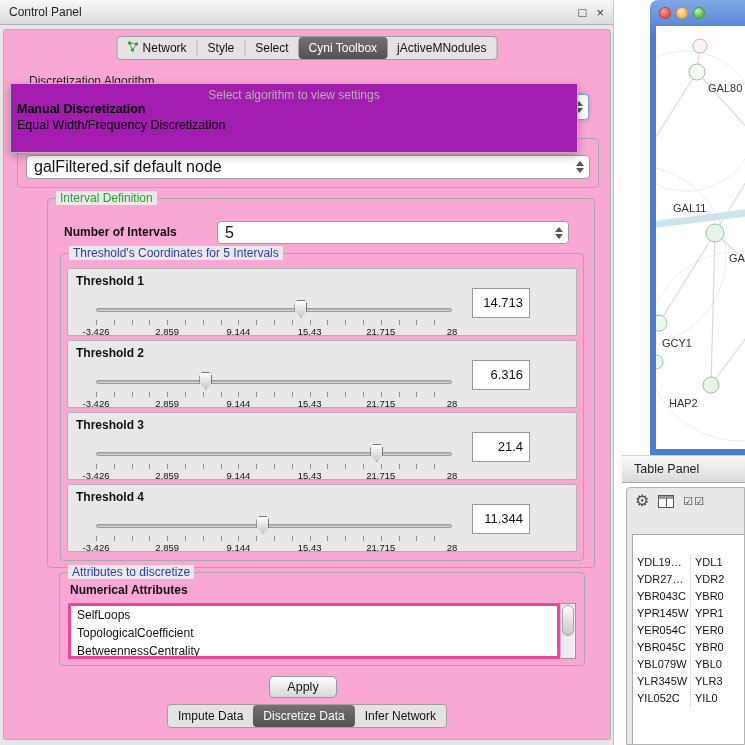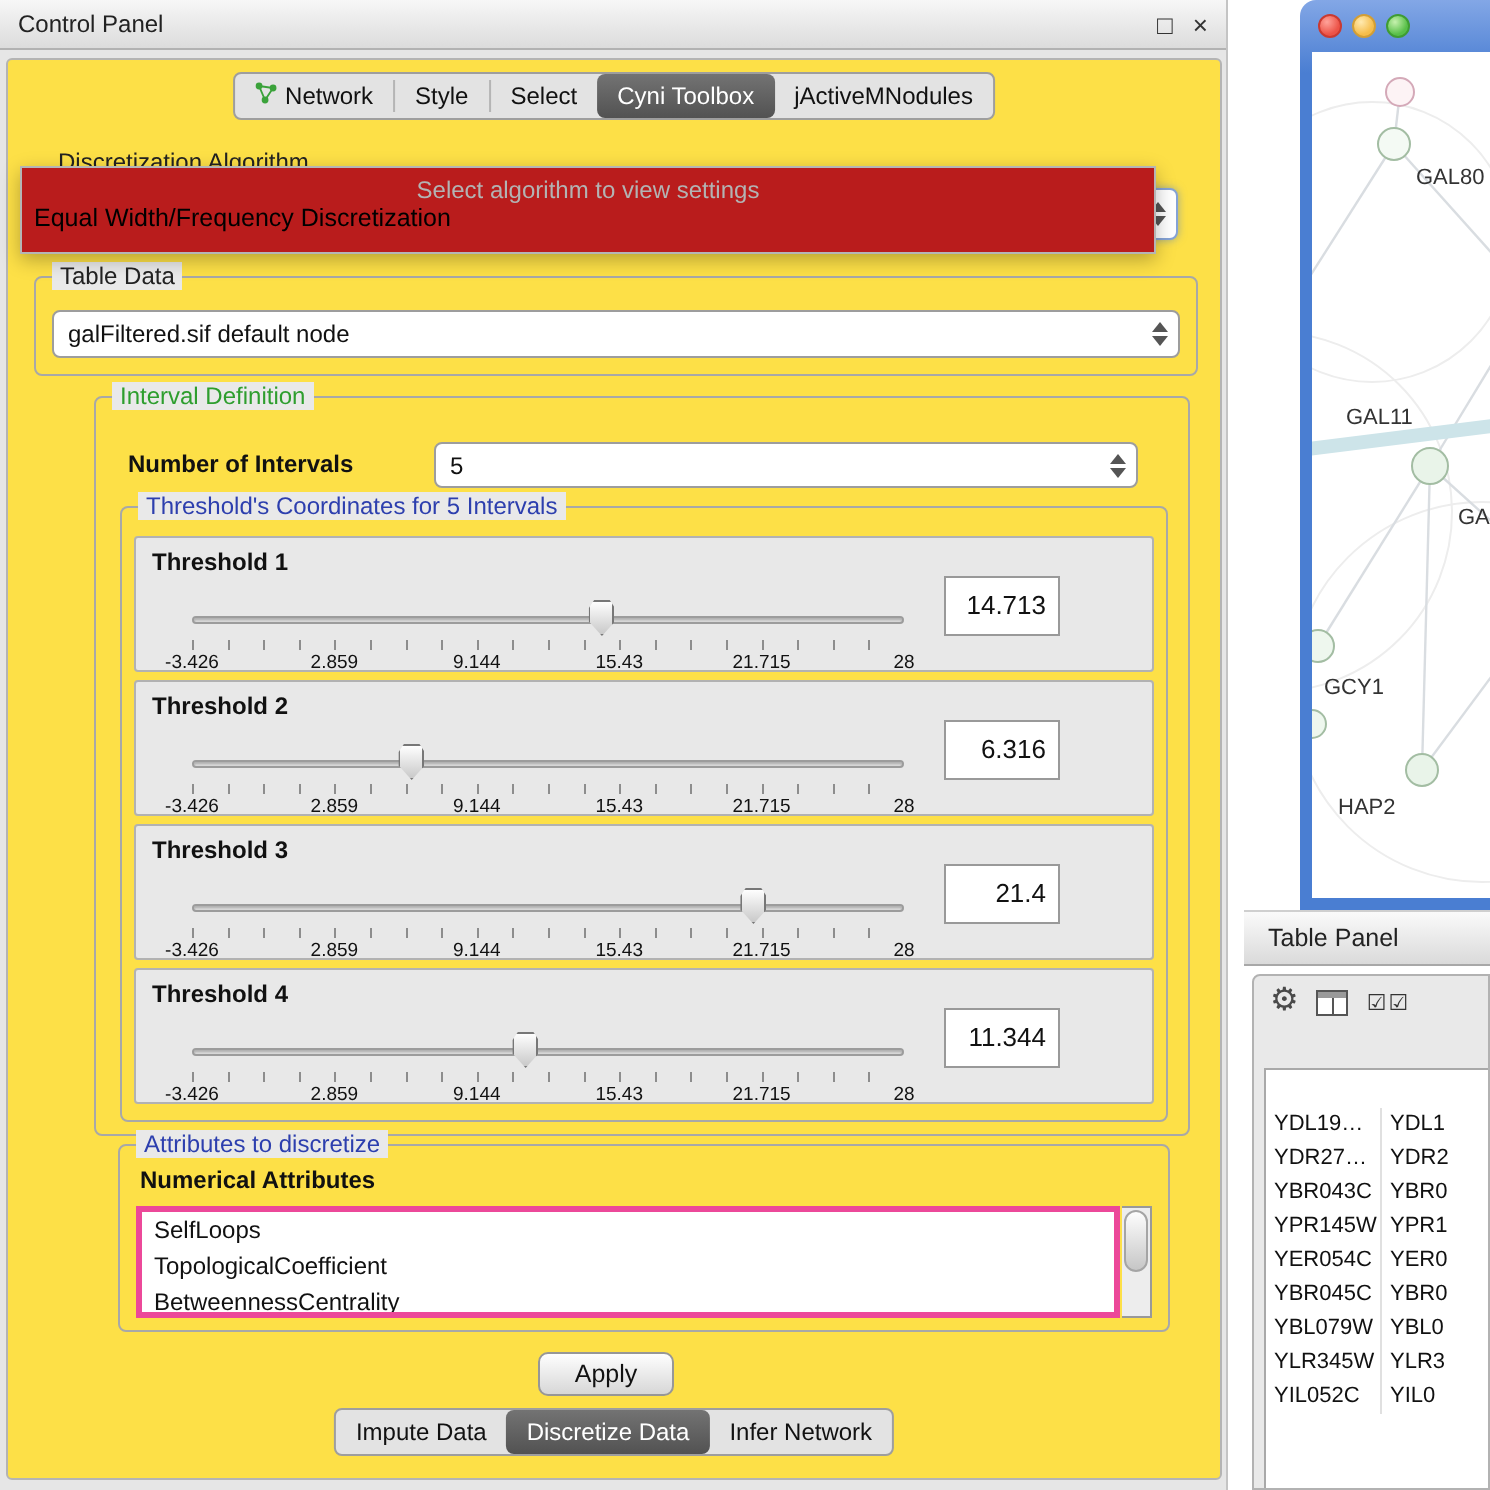--- a/index.html
+++ b/index.html
@@ -5,42 +5,42 @@
   * { margin:0; padding:0; box-sizing:border-box; }
   html,body { width:745px; height:745px; }
   body { position:relative; background:#fff; font-family:"Liberation Sans",sans-serif; overflow:hidden; color:#111; }
 
   
   .control-panel { position:absolute; left:0; top:0; width:614px; height:745px; background:#e6e6e6; border-right:1px solid #c4c4c4; }
   .titlebar { height:25px; background:linear-gradient(#f7f7f7,#dcdcdc); border-bottom:1px solid #b2b2b2; display:flex; align-items:center; padding:0 9px; font-size:12px; color:#222;justify-content:space-between; }
   .win-icons { margin-left:auto; display:flex; gap:10px; font-size:13px; color:#333; }
   .win-icons span { cursor:default; }
 
-  .cp-body { position:absolute; left:3px; top:29px; width:608px; height:711px; background:#fde047; border:1px solid #b4b4b4; border-radius:3px;padding-left:32px; }
+  .cp-body { position:absolute; left:3px; top:29px; width:608px; height:711px; background:#f9a8d4; border:1px solid #b4b4b4; border-radius:3px;padding-left:32px; }
 
   
   .tabs-bar { position:absolute; left:50%; transform:translateX(-50%); display:flex; align-items:stretch; background:#e3e3e3; border:1px solid #9e9e9e; border-radius:4px; white-space:nowrap; }
   .top-tabs { top:6px; }
   .bottom-tabs { bottom:11px; }
   .tab { padding:4px 10px; font-size:12px; display:flex; align-items:center; gap:4px; border-radius:4px; color:#111; }
   .tab.selected { background:linear-gradient(#737373,#525252); color:#fff; }
   .tab-sep { width:1px; background:#b5b5b5; margin:3px 0; }
 
   
   .algo-label { position:absolute; left:25px; top:44px; font-size:12px; color:#222; }
   .combo { background:#fff; border:1px solid #9d9d9d; border-radius:4px; position:absolute; }
-  .combo-text { position:absolute; left:7px; top:0; bottom:12px; font-size:12px; line-height:22px; white-space:nowrap; }
+  .combo-text { position:absolute; left:7px; top:0; bottom:12px; font-size:16px; line-height:22px; white-space:nowrap; }
   .combo-arrows { position:absolute; right:5px; top:50%; transform:translateY(-50%); display:flex; flex-direction:column; gap:2px; }
   .combo-arrows i { display:block; width:0; height:0; border-left:4px solid transparent; border-right:4px solid transparent; }
   .combo-arrows .up { border-bottom:5px solid #555; }
   .combo-arrows .dn { border-top:5px solid #555; }
   .algo-combo { left:17px; top:64px; width:568px; height:26px; border:1px solid #85a3d6; box-shadow:0 0 4px rgba(90,130,200,.6); }
 
   
-  .overlay { position:absolute; left:10px; top:83px; width:568px; height:44px; background:#b91c1c; border:1px solid #b5b5b5; box-shadow:0 3px 9px rgba(0,0,0,.28); z-index:40; }
+  .overlay { position:absolute; left:10px; top:83px; width:568px; height:70px; background:#a21caf; border:1px solid #b5b5b5; box-shadow:0 3px 9px rgba(0,0,0,.28); z-index:40; }
   .ov-placeholder { text-align:center; color:#b3b3b3; font-size:12px; padding-top:4px; height:17px; }
   .ov-item { font-size:12.5px; padding:1px 6px; color:#000; }
   .ov-item.bold { font-weight:bold; }
 
   
   .groupbox { position:absolute; border:1px solid #a8a8a8; border-radius:4px; }
   .gb-title { position:absolute; top:-8px; left:8px; background:#e9e9e9; padding:0 4px; font-size:12px; color:#222; white-space:nowrap; }
   .gb-title.green { color:#2e9e2e; }
   .gb-title.blue  { color:#2d3fae; }
 
@@ -277,20 +277,21 @@
           <span>Discretize Data</span>
         </div>
       <div class="tab">
           <span>Infer Network</span>
         </div>
     </div>
   </div>
 
   <div class="overlay">
     <div class="ov-placeholder">Select algorithm to view settings</div>
+    <div class="ov-item bold">Manual Discretization</div>
     <div class="ov-item">Equal Width/Frequency Discretization</div>
   </div>
 </div>
 
 <div class="net-window">
   <div class="traffic">
     <span class="tl red"></span>
     <span class="tl yellow"></span>
     <span class="tl green"></span>
   </div>

